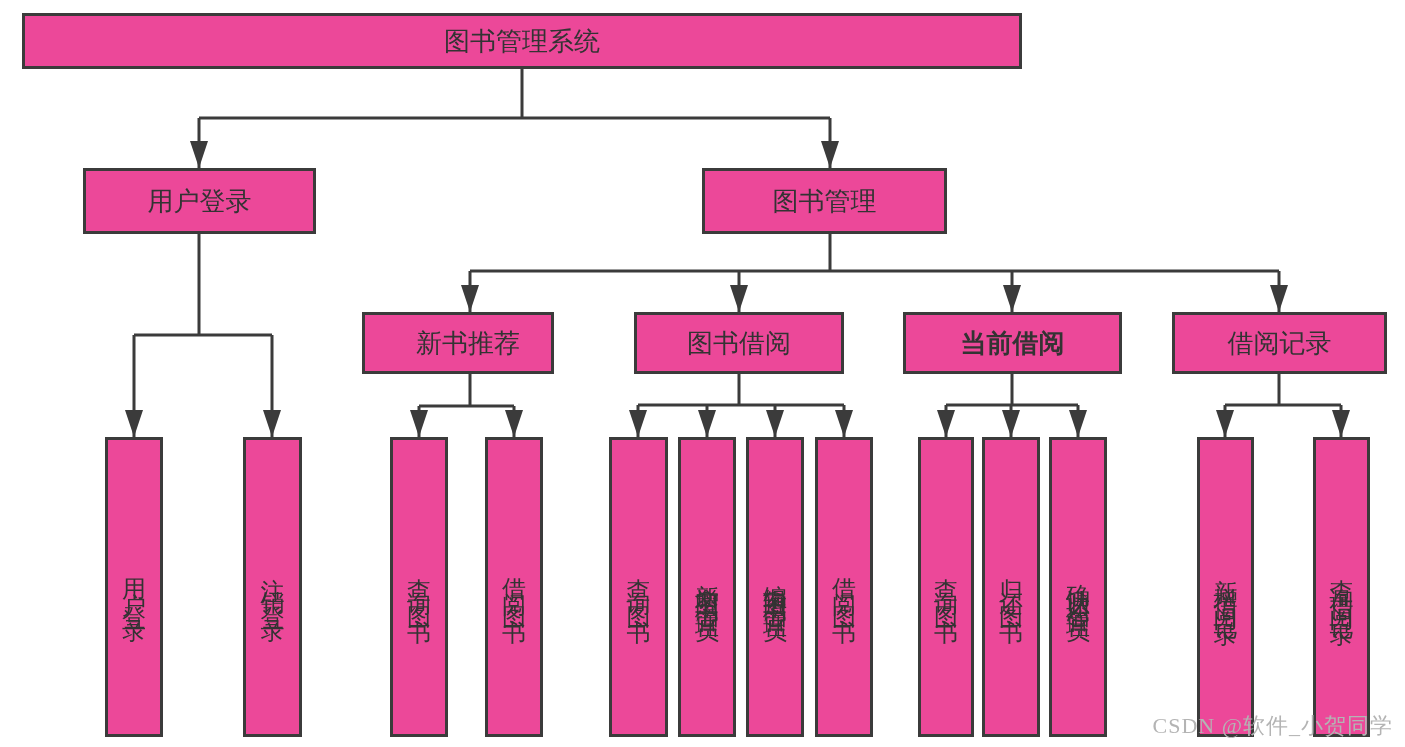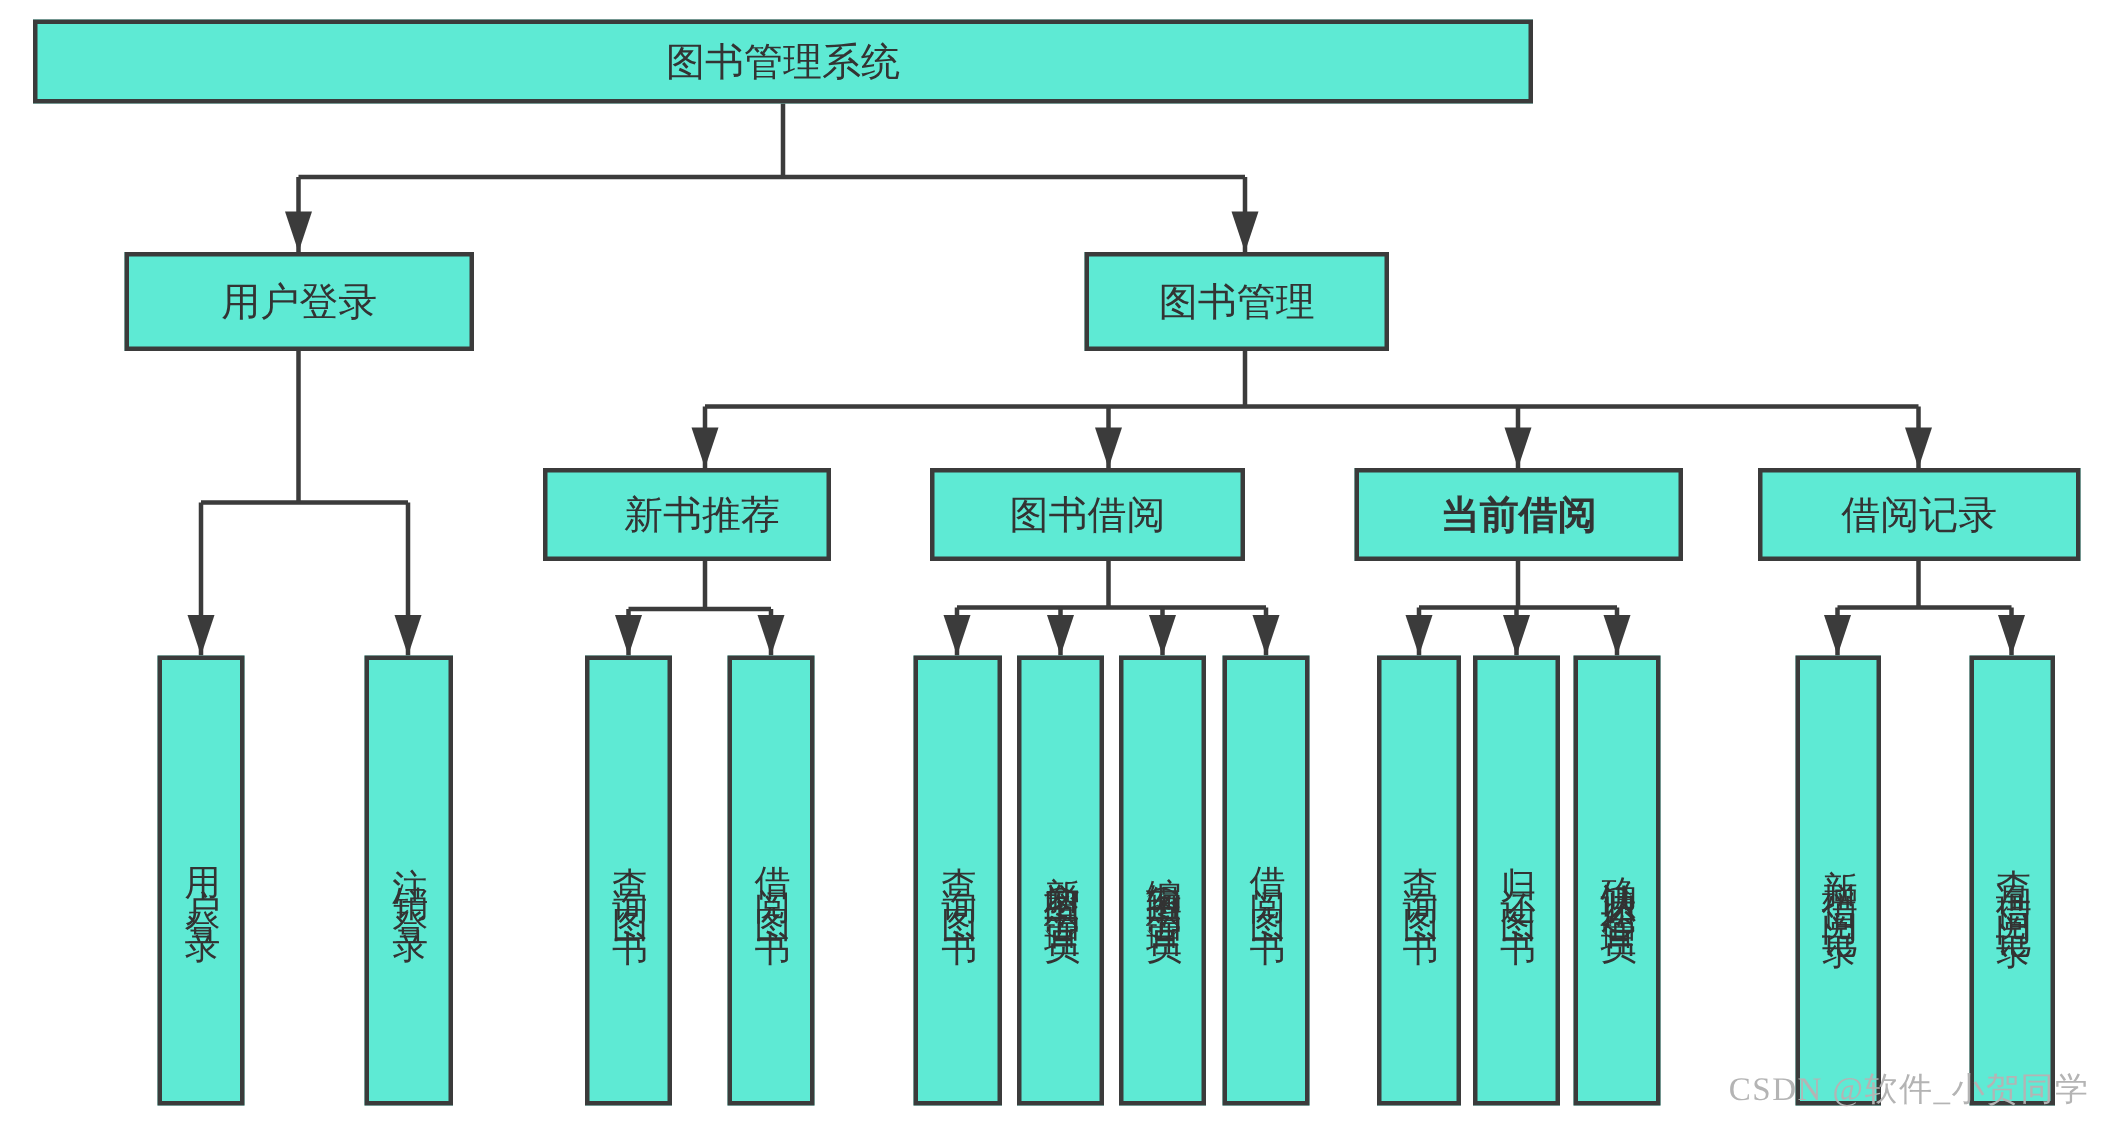--- a/index.html
+++ b/index.html
@@ -14,21 +14,21 @@
   #connectors {
     position: absolute;
     left: 0; top: 0;
     width: 1405px; height: 747px;
     z-index: 1;
   }
   .node {
     position: absolute;
     box-sizing: border-box;
     border: 3px solid var(--stroke, #3b3b3b);
-    background: #5eead4;
+    background: #ec4899;
     display: flex;
     align-items: center;
     justify-content: center;
     color: var(--text, #333333);
     font-size: 26px;
     z-index: 2;
     white-space: nowrap;
   }
   .leaf {
     font-size: 24px;
@@ -83,24 +83,24 @@
       <polygon points="1002,410 1020,410 1011,437"></polygon>
       <polygon points="1069,410 1087,410 1078,437"></polygon>
       <polygon points="1216,410 1234,410 1225,437"></polygon>
       <polygon points="1332,410 1350,410 1341,437"></polygon>
     </g>
   </svg>
 
   <div class="node" style="left:22px; top:13px; width:1000px; height:56px;">图书管理系统</div>
 
   <div class="node" style="left:83px; top:168px; width:233px; height:66px;">用户登录</div>
-  <div class="node" style="left:723px; top:168px; width:203px; height:66px;">图书管理</div>
+  <div class="node" style="left:702px; top:168px; width:245px; height:66px;">图书管理</div>
 
   <div class="node" style="left:362px; top:312px; width:192px; height:62px;padding-left:20px;">新书推荐</div>
-  <div class="node" style="left:620px; top:312px; width:210px; height:62px;">图书借阅</div>
+  <div class="node" style="left:634px; top:312px; width:210px; height:62px;">图书借阅</div>
   <div class="node" style="left:903px; top:312px; width:219px; height:62px;font-weight:bold;">当前借阅</div>
   <div class="node" style="left:1172px; top:312px; width:215px; height:62px;">借阅记录</div>
 
   <div class="node leaf v4" style="left:105px; top:437px; width:58px; height:300px;">用户登录</div>
   <div class="node leaf v4" style="left:243px; top:437px; width:59px; height:300px;">注销登录</div>
 
   <div class="node leaf v4" style="left:390px; top:437px; width:58px; height:300px;">查询图书</div>
   <div class="node leaf v4" style="left:485px; top:437px; width:58px; height:300px;">借阅图书</div>
 
   <div class="node leaf v4" style="left:609px; top:437px; width:59px; height:300px;">查询图书</div>

